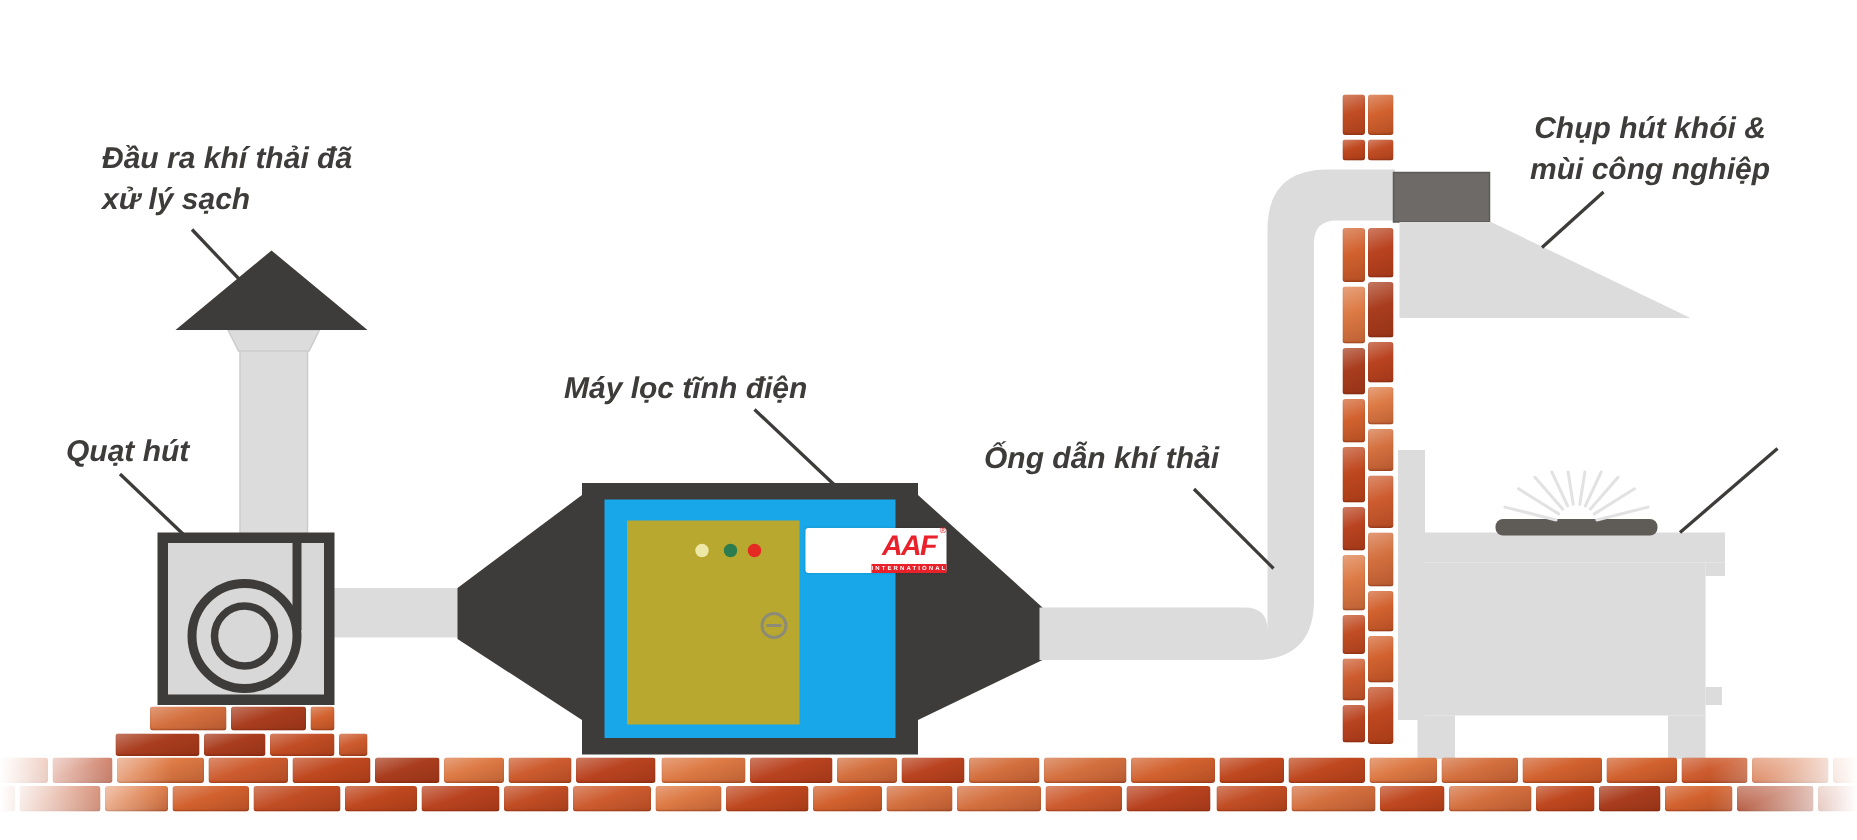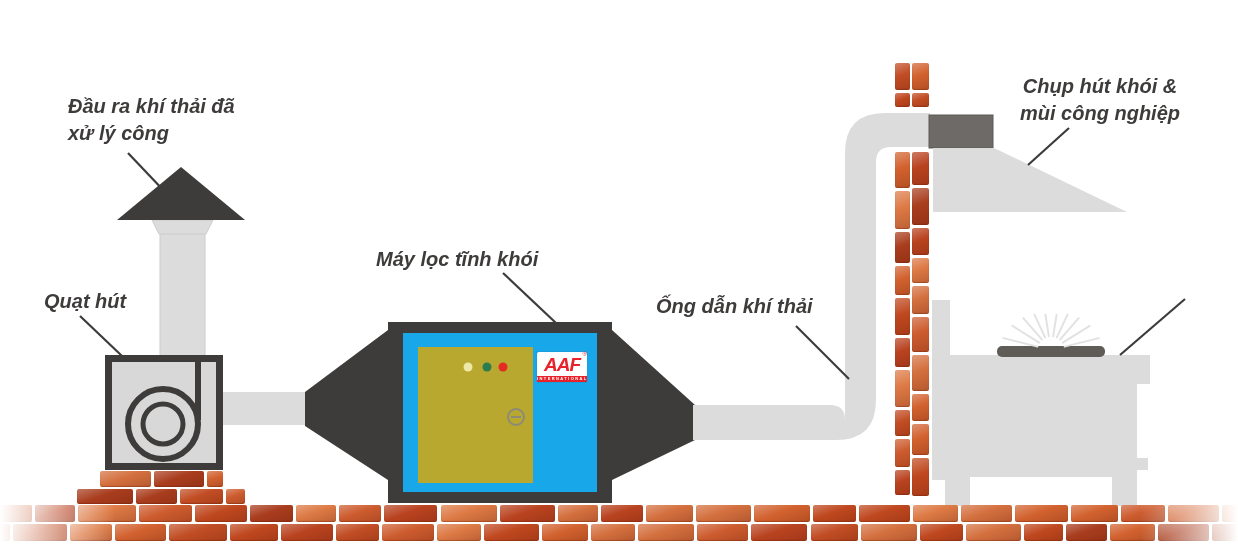--- a/index.html
+++ b/index.html
@@ -14,21 +14,21 @@
                      linear-gradient(340deg,rgba(90,20,0,.25),rgba(90,20,0,0) 55%);
     box-shadow:inset 0 -1px 1px rgba(100,25,5,.35);}
   #diagram{position:absolute;inset:0;z-index:2;}
   #rays line{stroke:var(--ray_gray);stroke-width:2;stroke-linecap:round;}
   .ptr{stroke:var(--dark);stroke-width:2.2;}
   .lbl{position:absolute;z-index:4;font-style:italic;font-weight:700;font-size:20px;
        line-height:27px;color:var(--label_text);white-space:nowrap;}
   .lbl.center{text-align:center;}
   .aaf{position:absolute;z-index:4;left:537px;top:352px;width:50px;height:30px;background:#fff;
        border-radius:2px;display:flex;flex-direction:column;justify-content:flex-start;
-       box-shadow:0 0 0 1px rgba(0,0,0,0.05);}
+       box-shadow:0 0 0 1px rgba(0,0,0,0.05);padding-left:44px;}
   .aaf-top{position:relative;flex:1;display:flex;align-items:center;justify-content:center;}
   .aaf-name{color:var(--logo_red);font-weight:700;font-style:italic;font-size:19px;
             letter-spacing:-1px;line-height:19px;}
   .aaf-reg{position:absolute;right:0px;top:-1px;color:var(--logo_red);font-size:6px;font-style:normal;}
   .aaf-bar{height:6px;background:var(--logo_red);color:#ffffff;font-size:4px;line-height:6px;
            text-align:center;letter-spacing:1.4px;font-weight:700;overflow:hidden;}
 </style>
 </head>
 <body>
 
@@ -179,24 +179,24 @@
       <line class="ptr" x1="80" y1="316" x2="122" y2="356"></line>
       <line class="ptr" x1="503" y1="273" x2="556" y2="323"></line>
       <line class="ptr" x1="796" y1="326" x2="849" y2="379"></line>
       <line class="ptr" x1="1069" y1="128" x2="1028" y2="165"></line>
       <line class="ptr" x1="1185" y1="299" x2="1120" y2="355"></line>
     </g>
   </svg>
 
   <div class="lbl" style="left:68px;top:93px;">
     <div>Đầu ra khí thải đã</div>
-    <div>xử lý công</div>
+    <div>xử lý sạch</div>
   </div>
   <div class="lbl" style="left:44px;top:288px;">Quạt hút</div>
-  <div class="lbl" style="left:376px;top:246px;">Máy lọc tĩnh khói</div>
+  <div class="lbl" style="left:376px;top:246px;">Máy lọc tĩnh điện</div>
   <div class="lbl" style="left:656px;top:293px;">Ống dẫn khí thải</div>
   <div class="lbl center" style="left:1010px;top:73px;width:180px;">
     <div>Chụp hút khói &amp;</div>
     <div>mùi công nghiệp</div>
   </div>
 
   <div class="aaf">
     <div class="aaf-top">
       <span class="aaf-name">AAF</span>
       <span class="aaf-reg">®</span>

